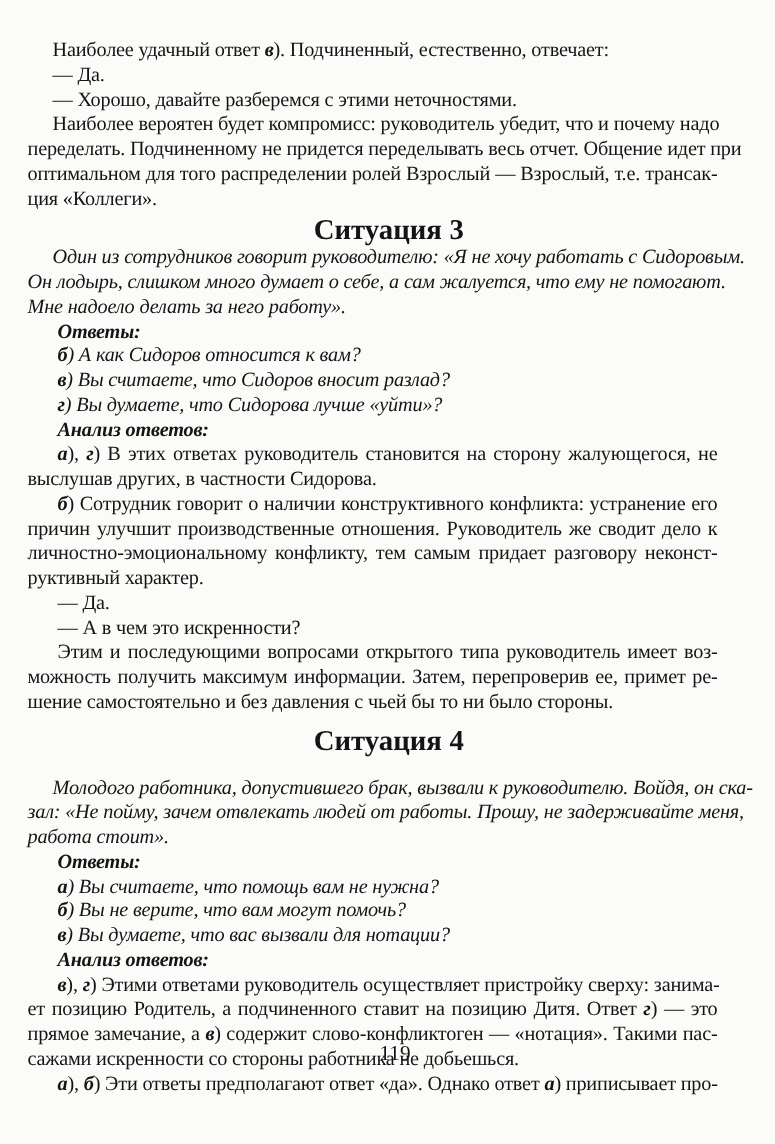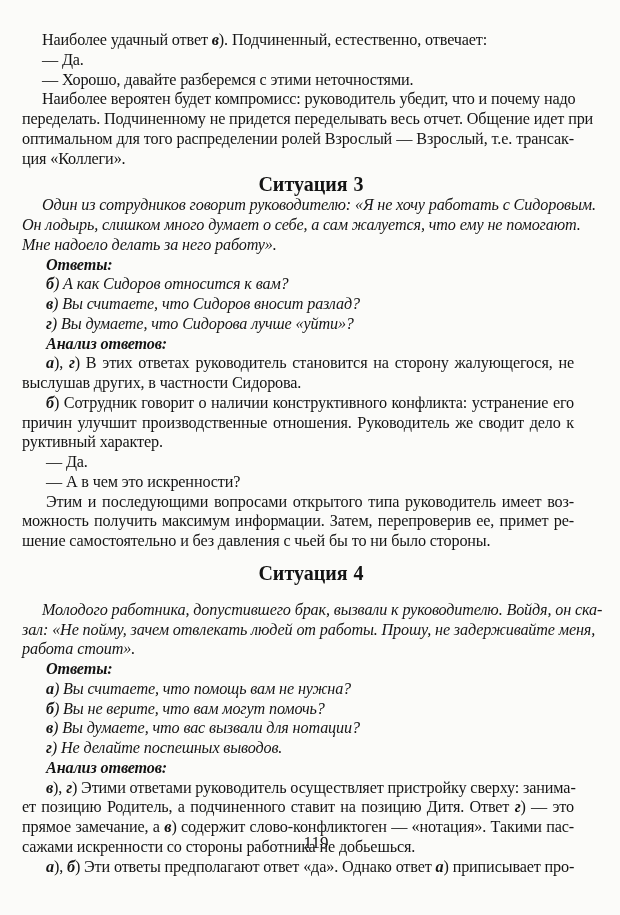--- a/index.html
+++ b/index.html
@@ -16,21 +16,21 @@
     white-space: nowrap; overflow: visible;
     text-align: justify; text-align-last: justify;
     letter-spacing: -0.15px;
   }
   .ln.last { text-align-last: left; }
   .ind { padding-left: 20px; }
   .ind2 { padding-left: 24px; }
   .it { font-style: italic; }
   .bi { font-style: italic; font-weight: bold; }
   .heading {
-    font-weight: bold; font-size: 20px; text-align: center;
+    font-weight: bold; font-size: 23px; text-align: center;
     line-height: 22px; height: 22px; margin-top: 4px; margin-bottom: 1px;
     padding-left: 26px;
   }
   .heading .num { margin-left: 6px; }
   .heading2 { margin-top: 10px; margin-bottom: 17px; }
   .pagenum {
     position: absolute; top: 833px; left: 0; width: 620px; text-align: center;
     font-size: 17px; padding-left: 6px;
   }
 </style>
@@ -54,36 +54,36 @@
   <div class="ln ind2 bi last">Ответы:</div>
   <div class="ln ind2 it last"><b class="bi">б</b><span>) А как Сидоров относится к вам?</span></div>
   <div class="ln ind2 it last"><b class="bi">в</b><span>) Вы считаете, что Сидоров вносит разлад?</span></div>
   <div class="ln ind2 it last"><b class="bi">г</b><span>) Вы думаете, что Сидорова лучше «уйти»?</span></div>
   <div class="ln ind2 bi last">Анализ ответов:</div>
 
   <div class="ln ind2"><b class="bi">а</b><span>), </span><b class="bi">г</b><span>) В этих ответах руководитель становится на сторону жалующегося, не</span></div>
   <div class="ln last">выслушав других, в частности Сидорова.</div>
   <div class="ln ind2"><b class="bi">б</b><span>) Сотрудник говорит о наличии конструктивного конфликта: устранение его</span></div>
   <div class="ln">причин улучшит производственные отношения. Руководитель же сводит дело к</div>
+  <div class="ln">личностно-эмоциональному конфликту, тем самым придает разговору неконст-</div>
   <div class="ln last">руктивный характер.</div>
   <div class="ln ind2 last">— Да.</div>
   <div class="ln ind2 last">— А в чем это искренности?</div>
   <div class="ln ind2">Этим и последующими вопросами открытого типа руководитель имеет воз-</div>
   <div class="ln">можность получить максимум информации. Затем, перепроверив ее, примет ре-</div>
   <div class="ln last">шение самостоятельно и без давления с чьей бы то ни было стороны.</div>
 
   <div class="heading heading2"><span>Ситуация</span><span class="num">4</span></div>
   <div class="ln ind it">Молодого работника, допустившего брак, вызвали к руководителю. Войдя, он ска-</div>
   <div class="ln it">зал: «Не пойму, зачем отвлекать людей от работы. Прошу, не задерживайте меня,</div>
   <div class="ln it last">работа стоит».</div>
   <div class="ln ind2 bi last">Ответы:</div>
   <div class="ln ind2 it last"><b class="bi">а</b><span>) Вы считаете, что помощь вам не нужна?</span></div>
   <div class="ln ind2 it last"><b class="bi">б</b><span>) Вы не верите, что вам могут помочь?</span></div>
   <div class="ln ind2 it last"><b class="bi">в</b><span>) Вы думаете, что вас вызвали для нотации?</span></div>
-  <div class="ln ind2 it last"><b class="bi">г</b><span>) Не делайте поспешных выводов.</span></div>
   <div class="ln ind2 bi last">Анализ ответов:</div>
 
   <div class="ln ind2"><b class="bi">в</b><span>), </span><b class="bi">г</b><span>) Этими ответами руководитель осуществляет пристройку сверху: занима-</span></div>
   <div class="ln"><span>ет позицию Родитель, а подчиненного ставит на позицию Дитя. Ответ </span><b class="bi">г</b><span>) — это</span></div>
   <div class="ln"><span>прямое замечание, а </span><b class="bi">в</b><span>) содержит слово-конфликтоген — «нотация». Такими пас-</span></div>
   <div class="ln last">сажами искренности со стороны работника не добьешься.</div>
   <div class="ln ind2"><b class="bi">а</b><span>), </span><b class="bi">б</b><span>) Эти ответы предполагают ответ «да». Однако ответ </span><b class="bi">а</b><span>) приписывает про-</span></div>
 
 </div>
 

